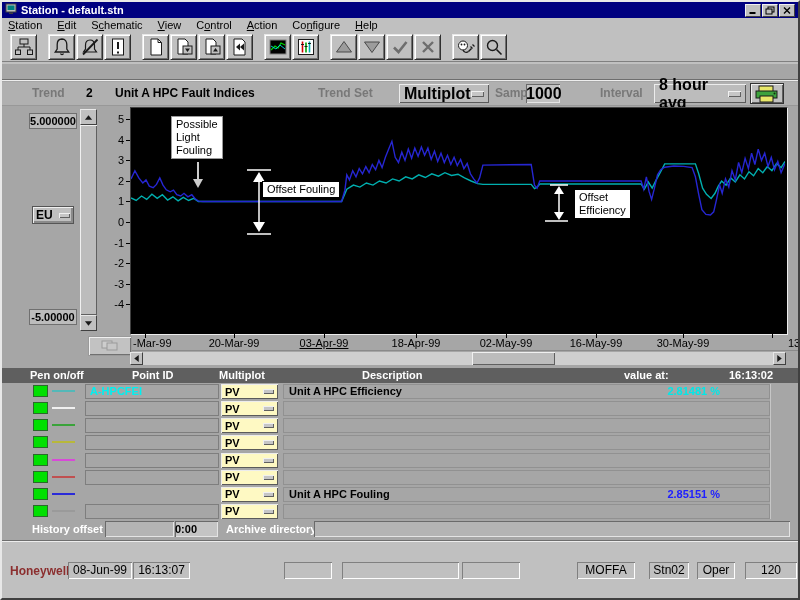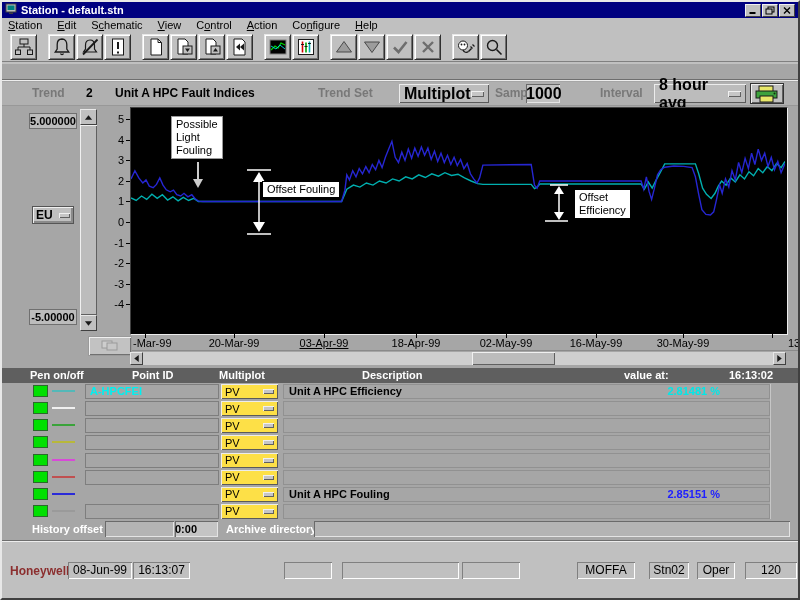--- a/index.html
+++ b/index.html
@@ -64,23 +64,23 @@
              box-shadow:inset 1px 1px 0 #f0f0f0, inset -1px -1px 0 #707070;display:flex;align-items:center;justify-content:center;}
   
   #tableheader{left:0;top:366px;width:800px;height:15px;background:#5f5f5f;color:#fff;font-weight:bold;}
   #tableheader span{position:absolute;top:1px;}
   #rows{left:0;top:382px;width:800px;height:135px;display:flex;flex-direction:column;justify-content:space-between;}
   .trow{position:relative;height:15px;width:100%;}
   .pen{position:absolute;left:31px;top:1px;width:15px;height:12px;border:1px solid #2a6a2a;box-sizing:border-box;}
   .pen-line{position:absolute;left:50px;top:6px;width:23px;height:2px;}
   .idcell{position:absolute;left:83px;top:0;width:134px;height:15px;border:1px solid #7e7e7e;box-sizing:border-box;
           font-weight:bold;line-height:13px;padding-left:4px;}
-  .pvdrop{position:absolute;left:219px;top:0;width:57px;height:15px;background:#fde047;
+  .pvdrop{position:absolute;left:219px;top:0;width:57px;height:15px;background:#fef9c3;
           box-shadow:inset 1px 1px 0 #ececec, inset -1px -1px 0 #5a5a5a;display:flex;align-items:center;justify-content:space-between;
-          padding:0 4px;font-weight:normal;box-sizing:border-box;}
+          padding:0 4px;font-weight:bold;box-sizing:border-box;}
   .pvdrop .dd-dash{width:11px;height:5px;}
   .desccell{position:absolute;left:281px;top:0;width:487px;height:15px;border:1px solid #919191;box-sizing:border-box;
             font-weight:bold;line-height:13px;padding-left:5px;}
   .valcell{position:absolute;right:82px;top:1px;font-weight:bold;}
   #rowdivider{left:768px;top:382px;width:1px;height:135px;background:#c6c6c6;}
   
   #footerbar{left:0;top:517px;width:800px;height:21px;}
   #footerbar .wlab{position:absolute;color:#fff;font-weight:bold;top:4px;}
   .finput{position:absolute;top:2px;height:16px;background:#b4b4b4;box-shadow:inset 1px 1px 0 #6a6a6a, inset -1px -1px 0 #e4e4e4;box-sizing:border-box;}
   #clockbox{position:absolute;left:173px;top:2px;width:43px;height:16px;background:#c4c4c4;box-shadow:inset 1px 1px 0 #6a6a6a, inset -1px -1px 0 #e4e4e4;

